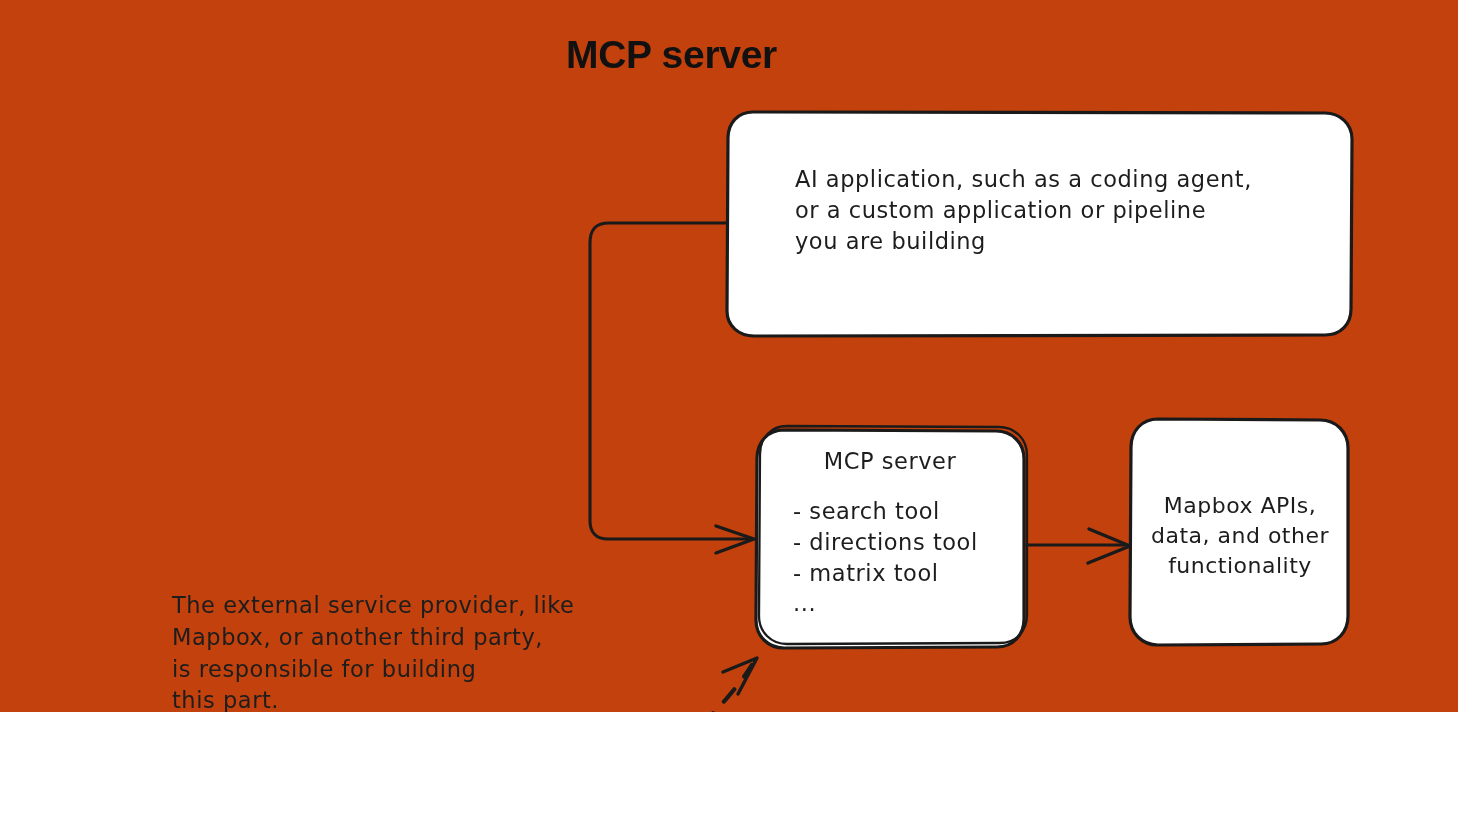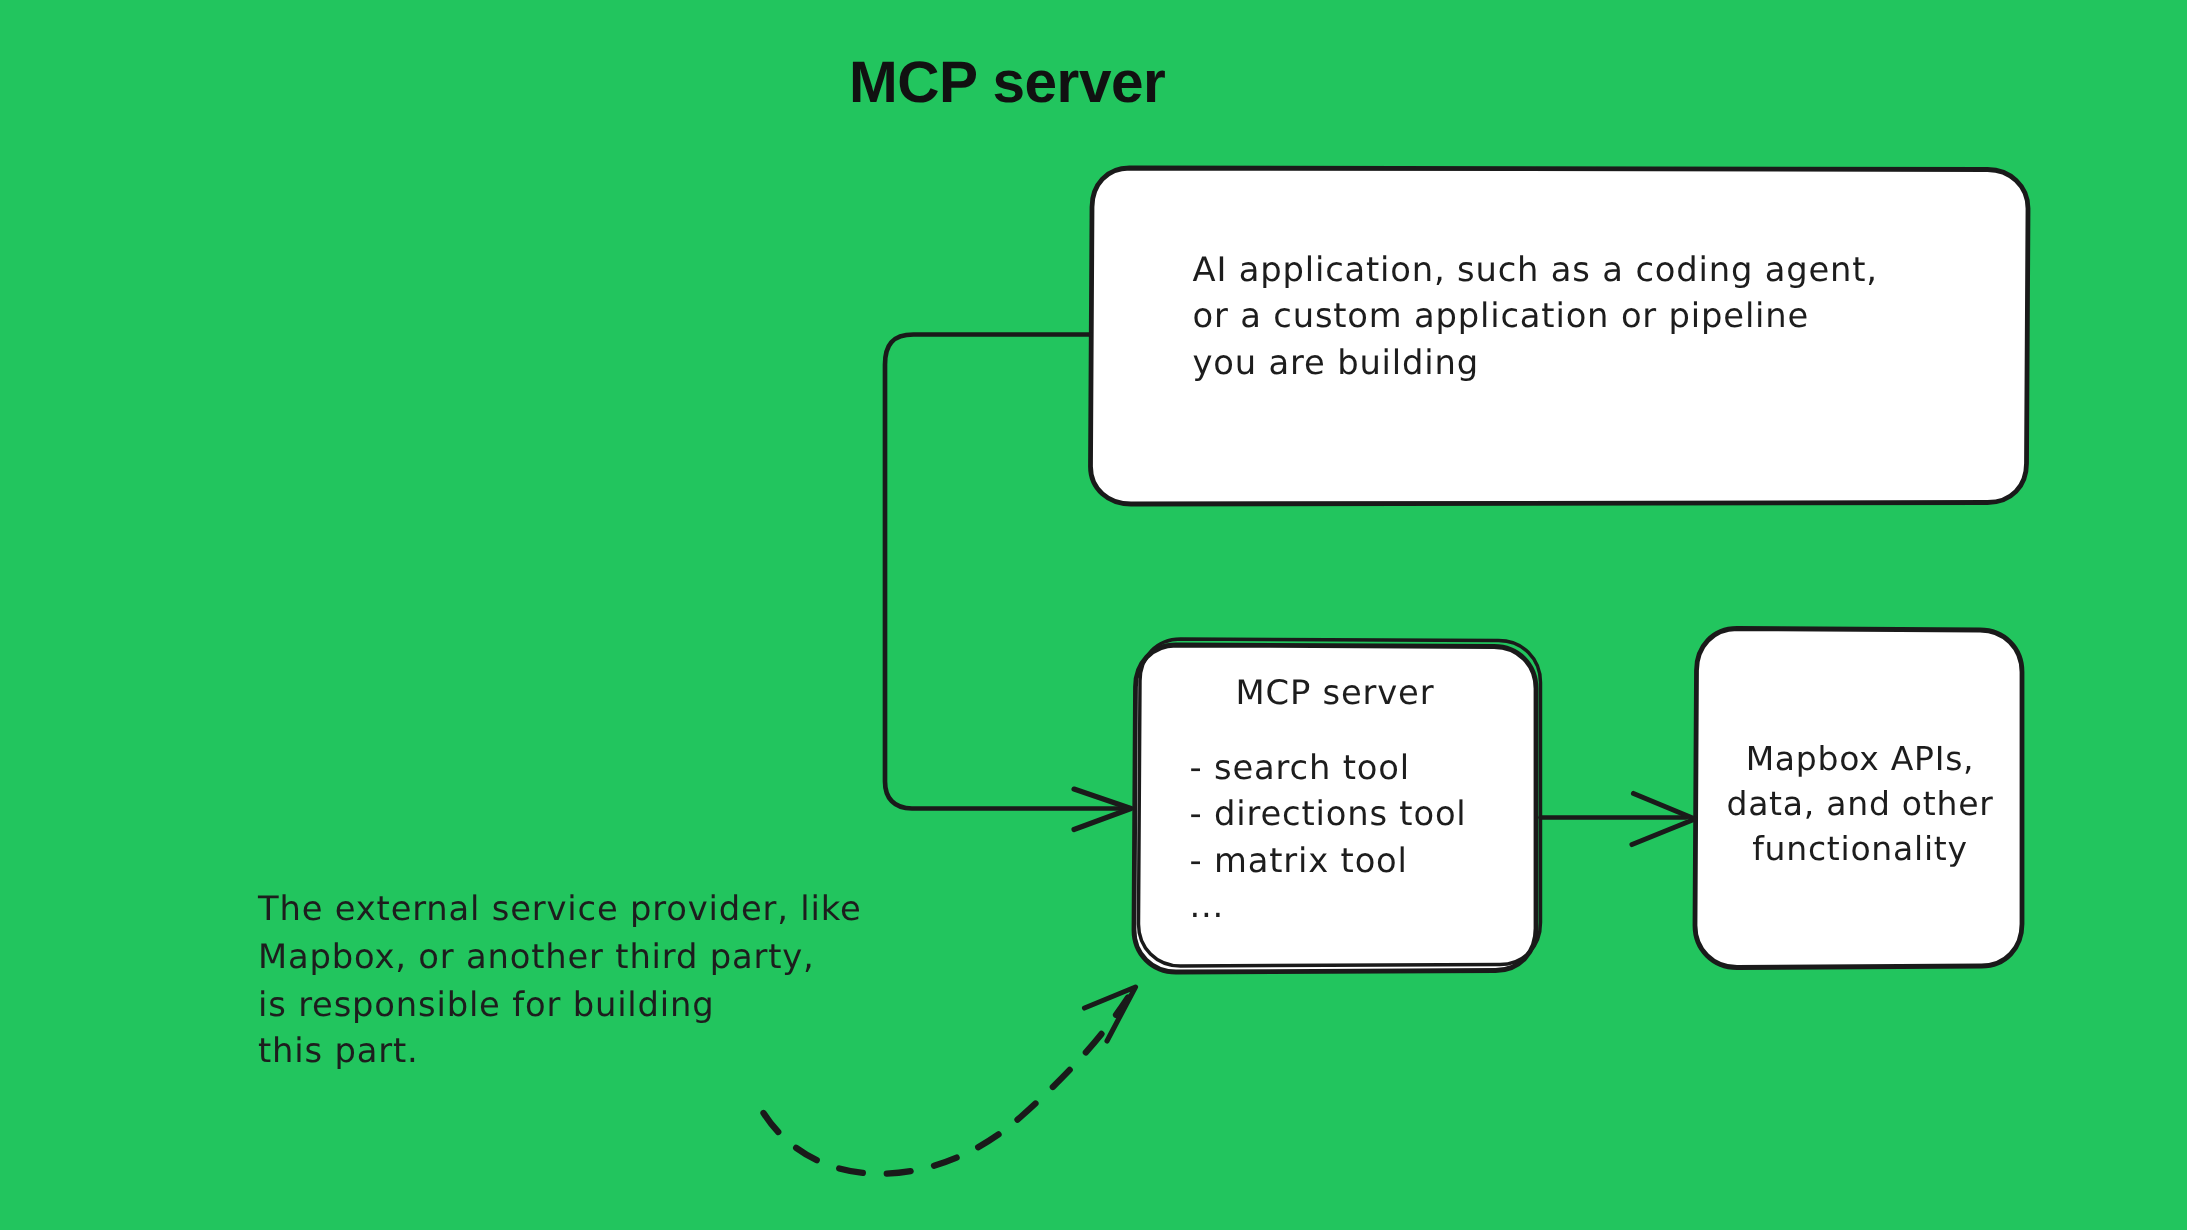--- a/index.html
+++ b/index.html
@@ -6,22 +6,22 @@
     margin: 0;
     padding: 0;
     background: #ffffff;
   }
   body {
     font-family: "DejaVu Sans", sans-serif;
   }
   #canvas {
     position: relative;
     width: 1458px;
-    height: 820px;
-    background: #22c55e;
+    height: 712px;
+    background: #c2410c;
     overflow: hidden;
   }
   #diagram-svg {
     position: absolute;
     left: 0;
     top: 0;
     width: 1458px;
     height: 820px;
   }
   .title-text {

